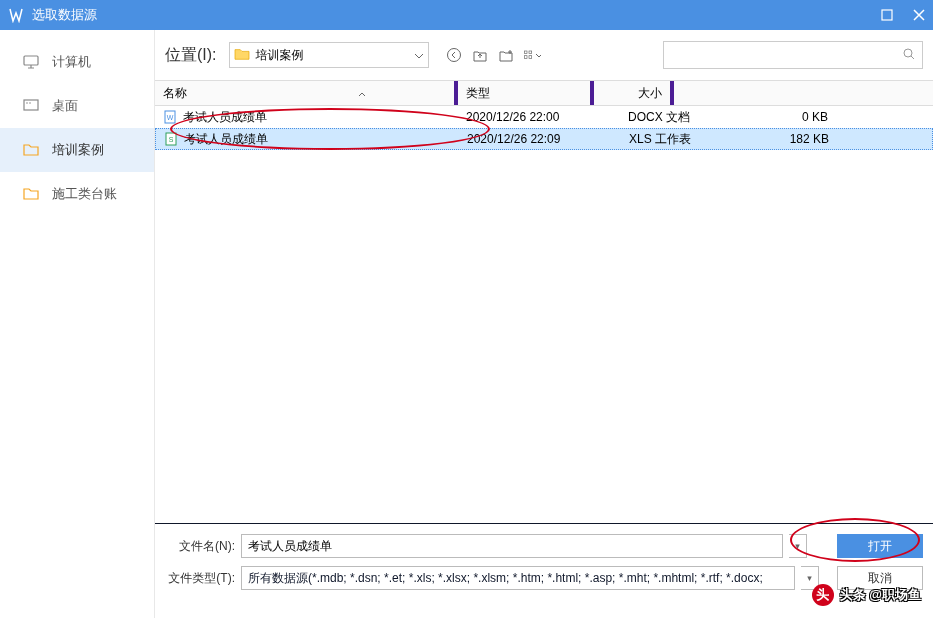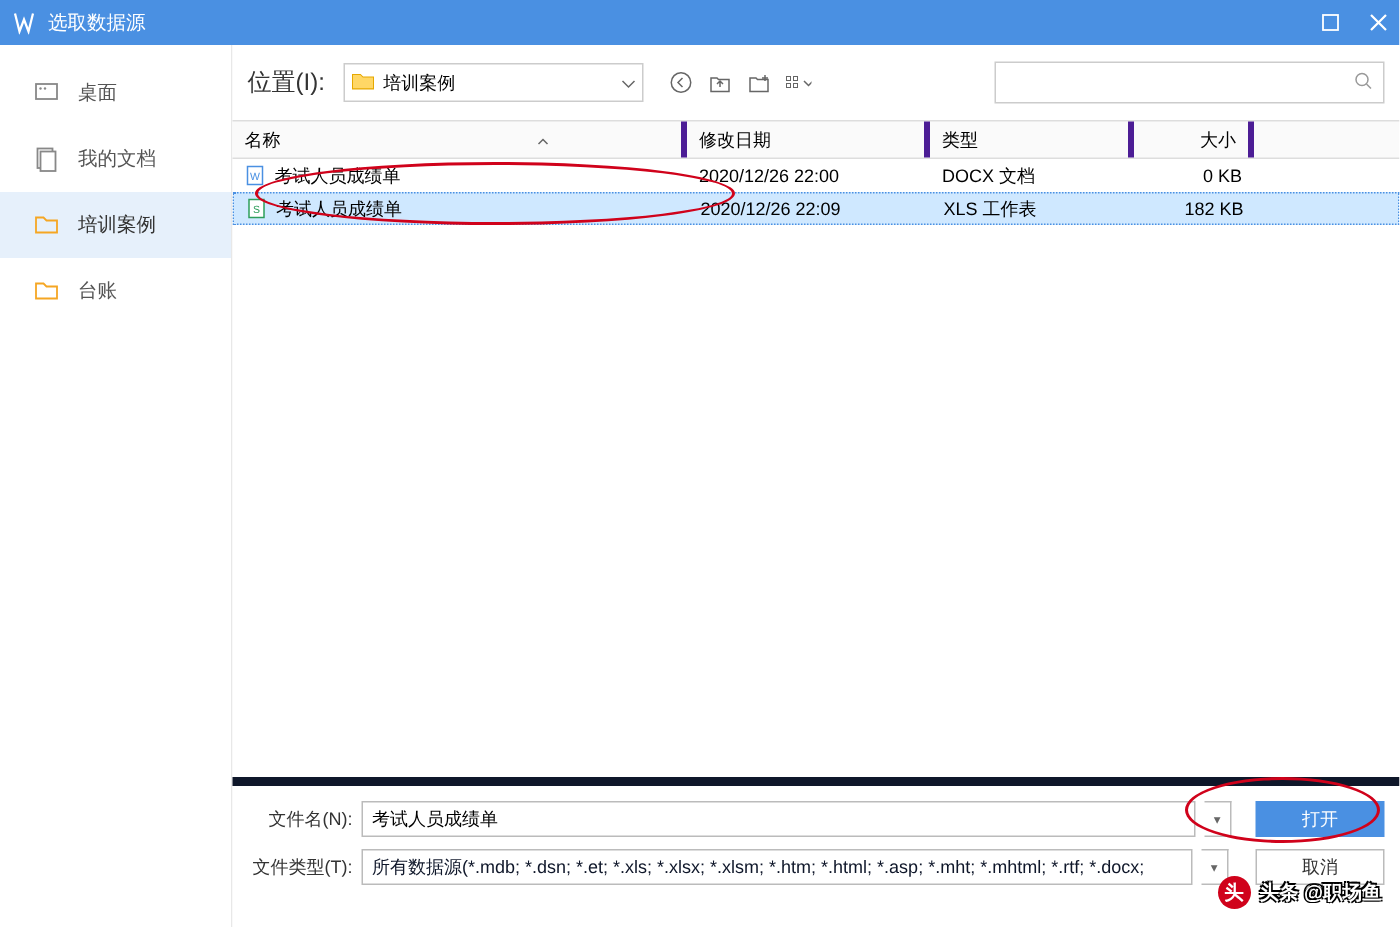--- a/index.html
+++ b/index.html
@@ -41,26 +41,26 @@
     .file-list { flex: 1; overflow: auto; }
     .file-row { display: flex; height: 22px; align-items: center; font-size: 12px; }
     .file-row.selected { background: #cfe8ff; border: 1px dotted #4a90e2; }
     .file-row > div { padding: 0 8px; }
     .fr-name { width: 303px; display: flex; align-items: center; gap: 6px; }
     .fr-date { width: 162px; }
     .fr-type { width: 136px; }
     .fr-size { width: 80px; text-align: right; }
     .file-icon { width: 14px; height: 14px; display: flex; align-items: center; justify-content: center; }
     
-    .bottom-bar { border-top: 6px solid #0f172a; padding: 10px 10px 20px 10px; }
+    .bottom-bar { border-top: 1px solid #0f172a; padding: 10px 10px 20px 10px; }
     .bottom-row { display: flex; align-items: center; margin-bottom: 8px; gap: 6px; }
     .bottom-label { width: 70px; text-align: right; font-size: 12px; color: #333; }
     .filename-input { flex: 1; border: 1px solid #bbb; height: 24px; padding: 0 6px; font-size: 12px; }
     .combo-drop { width: 18px; height: 24px; border: 1px solid #bbb; border-left: none; display: flex; align-items: center; justify-content: center; cursor: pointer; font-size: 9px; color: #666; }
-    .open-btn { background: #4a90e2; color: #fff; border: none; width: 86px; height: 24px; font-size: 12px; cursor: pointer; margin-left: 10px; }
+    .open-btn { background: #4a90e2; color: #fff; border: none; width: 86px; height: 24px; font-size: 12px; cursor: pointer; margin-left: 24px; }
     .filetype-select { flex: 1; border: 1px solid #bbb; height: 24px; padding: 0 6px; font-size: 12px; color: #0f172a; background: #fff; }
     .cancel-btn { background: #fff; color: #333; border: 1px solid #bbb; width: 86px; height: 24px; font-size: 12px; cursor: pointer; margin-left: 12px; }
 
     
     .anno1 { position: absolute; border: 2px solid #d0021b; border-radius: 50%; width: 320px; height: 42px; left: 170px; top: 108px; pointer-events: none; }
     .anno2 { position: absolute; border: 2px solid #d0021b; border-radius: 50%; width: 130px; height: 44px; left: 790px; top: 518px; pointer-events: none; }
     
     .watermark { position: absolute; right: 12px; bottom: 12px; display: flex; align-items: center; gap: 6px; font-size: 13px; font-weight: bold; color: #fff; text-shadow: -1px -1px 0 #000, 1px -1px 0 #000, -1px 1px 0 #000, 1px 1px 0 #000; }
     .wm-icon { width: 22px; height: 22px; border-radius: 50%; background: #d0021b; color: #fff; display: flex; align-items: center; justify-content: center; font-size: 13px; text-shadow: none; }
   </style>
@@ -88,51 +88,51 @@
         </svg>
     </span>
   </div>
 </div>
 
 <div class="body-area">
   <div class="sidebar">
     <div class="sidebar-item">
       <span class="side-icon">
           <svg width="18" height="18" viewBox="0 0 18 18">
+            <rect x="2" y="3" width="14" height="9" rx="1" stroke="#888" fill="none" stroke-width="1.2"></rect>
+            <path d="M6 15h6M9 12v3" stroke="#888" stroke-width="1.2"></path>
+          </svg>
+        </span>
+      <span>计算机</span>
+    </div>
+    <div class="sidebar-item">
+      <span class="side-icon">
+          <svg width="18" height="18" viewBox="0 0 18 18">
             <rect x="2" y="3" width="14" height="10" stroke="#888" fill="none" stroke-width="1.2"></rect>
             <circle cx="5" cy="6" r="0.8" fill="#888"></circle>
             <circle cx="8" cy="6" r="0.8" fill="#888"></circle>
           </svg>
         </span>
       <span>桌面</span>
     </div>
+    <div class="sidebar-item active">
+      <span class="side-icon">
+          <svg width="18" height="18" viewBox="0 0 18 18">
+            <path d="M2 4h5l2 2h7v8H2z" stroke="#f5a623" fill="none" stroke-width="1.2"></path>
+          </svg>
+        </span>
+      <span>培训案例</span>
+    </div>
     <div class="sidebar-item">
       <span class="side-icon">
           <svg width="18" height="18" viewBox="0 0 18 18">
-            <rect x="3" y="2" width="10" height="13" stroke="#888" fill="none" stroke-width="1.2"></rect>
-            <rect x="5" y="4" width="10" height="13" stroke="#888" fill="#fff" stroke-width="1.2"></rect>
-          </svg>
-        </span>
-      <span>我的文档</span>
-    </div>
-    <div class="sidebar-item active">
-      <span class="side-icon">
-          <svg width="18" height="18" viewBox="0 0 18 18">
             <path d="M2 4h5l2 2h7v8H2z" stroke="#f5a623" fill="none" stroke-width="1.2"></path>
           </svg>
         </span>
-      <span>培训案例</span>
-    </div>
-    <div class="sidebar-item">
-      <span class="side-icon">
-          <svg width="18" height="18" viewBox="0 0 18 18">
-            <path d="M2 4h5l2 2h7v8H2z" stroke="#f5a623" fill="none" stroke-width="1.2"></path>
-          </svg>
-        </span>
-      <span>台账</span>
+      <span>施工类台账</span>
     </div>
   </div>
 
   <div class="main">
     <div class="toolbar">
       <span class="loc-label">位置(I):</span>
       <div class="path-box">
         <span><svg width="16" height="14" viewBox="0 0 18 16">
               <path d="M1 3h6l2 2h8v9H1z" fill="#ffd766" stroke="#e6a800" stroke-width="0.8"></path>
             </svg></span>
@@ -181,21 +181,20 @@
       </div>
     </div>
 
     <div class="header-row">
       <div class="col-name">
         <span>名称</span>
         <span class="sort-arrow"><svg width="8" height="5">
               <path d="M1 4l3-3 3 3" stroke="#666" fill="none"></path>
             </svg></span>
       </div>
-      <div class="col-date">修改日期</div>
       <div class="col-type">类型</div>
       <div class="col-size">大小</div>
     </div>
 
     <div class="file-list">
       <div class="file-row">
         <div class="fr-name">
           <span class="file-icon">
               <svg width="14" height="14" viewBox="0 0 14 14">
                 <rect x="2" y="1" width="10" height="12" fill="#fff" stroke="#4a90e2"></rect>

